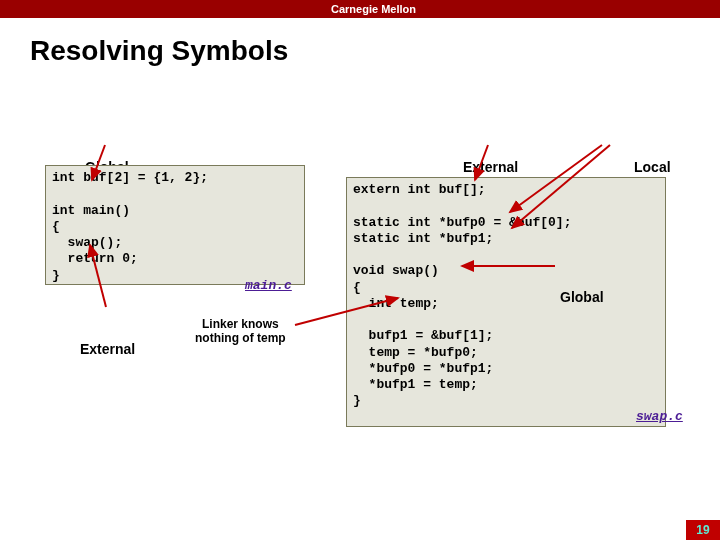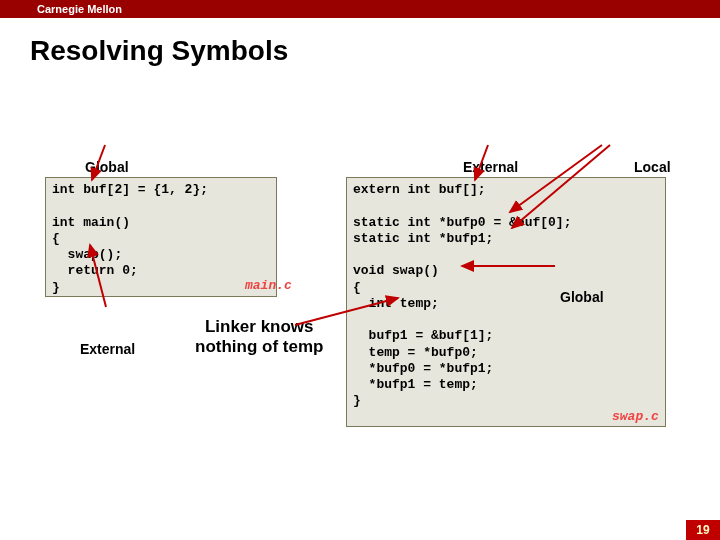--- a/index.html
+++ b/index.html
@@ -10,21 +10,21 @@
     font-family: Arial, Helvetica, sans-serif;
     position: relative;
     overflow: hidden;
   }
   .topbar {
     width: 100%;
     height: 18px;
     background: #990000;
     display: flex;
     align-items: center;
-    justify-content: flex-start;
+    justify-content: center;
     padding-right: 10px;
     padding-left: 37px;
   }
   .brand {
     color: #fff;
     font-weight: bold;
     font-size: 11px;
   }
   .title {
     position: absolute;
@@ -44,45 +44,46 @@
     position: absolute;
     background: #e6e6dc;
     border: 1px solid #7a7a5a;
     font-family: "Courier New", monospace;
     font-size: 13px;
     font-weight: bold;
     white-space: pre;
     padding: 4px 6px;
     line-height: 1.25;
   }
-  .box-left { left: 45px; top: 177px; width: 232px; height: 120px; }
+  .box-left { left: 45px; top: 165px; width: 260px; height: 120px; }
   .box-right { left: 346px; top: 177px; width: 320px; height: 250px; }
   .filename {
     position: absolute;
     font-family: "Courier New", monospace;
     font-style: italic;
     font-size: 13px;
-    color: #ef4444;
+    color: #4c1d95;
     font-weight: bold;
+    text-decoration: underline;
   }
   .note {
     position: absolute;
-    font-size: 17px;
+    font-size: 12px;
     font-weight: bold;
     text-align: center;
     line-height: 1.2;
   }
   .page {
     position: absolute;
     right: 0;
     bottom: 0;
     width: 34px;
     height: 20px;
     background: #c00000;
-    color: #fef9c3;
+    color: #5eead4;
     font-weight: bold;
     font-size: 12px;
     display: flex;
     align-items: center;
     justify-content: center;
   }
   svg.arrows {
     position: absolute;
     left: 0; top: 0;
     width: 720px; height: 540px;
@@ -118,21 +119,21 @@
 
 void swap()
 {
   int temp;
 
   bufp1 = &amp;buf[1];
   temp = *bufp0;
   *bufp0 = *bufp1;
   *bufp1 = temp;
 }</div>
-<div class="filename" style="left:612px; top:409px;">swap.c</div>
+<div class="filename" style="left:636px; top:409px;">swap.c</div>
 
 <div class="label" style="left:80px; top:310px;">External</div>
 
 <div class="note" style="left:195px; top:317px;">
   <span>Linker knows</span><br>
   <span>nothing of temp</span>
 </div>
 
 <div class="label" style="left:560px; top:258px;">Global</div>
 

